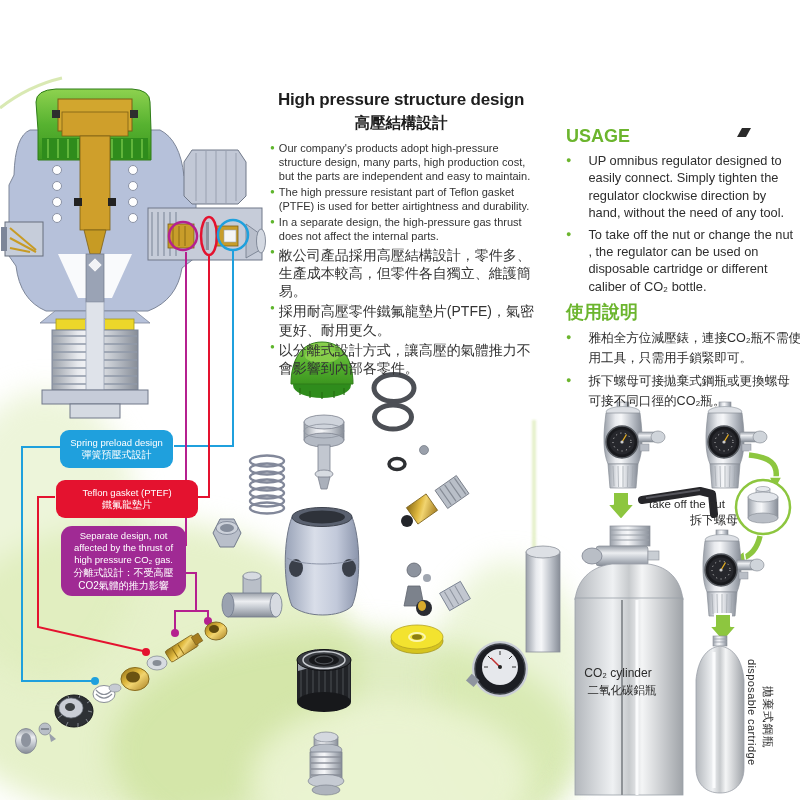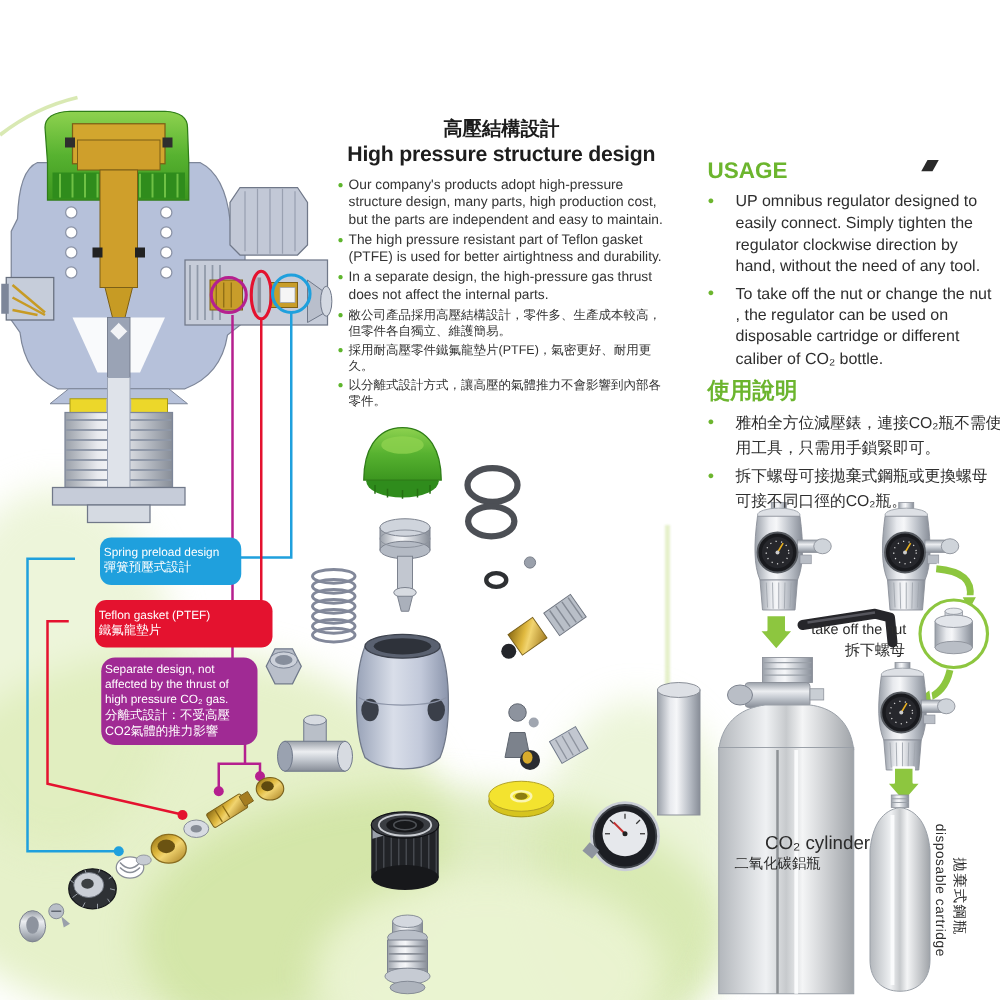--- a/index.html
+++ b/index.html
@@ -15,42 +15,42 @@
   #leaf5{left:250px;top:700px;width:280px;height:160px;background:rgba(235,244,211,.9);}
   #leaf-stem{left:532px;top:420px;width:4px;height:210px;background:rgba(200,222,140,.45);filter:blur(1px);}
   
   #header{left:266px;top:90px;width:270px;text-align:center;color:#1d1d1d;}
   #title-en{font-size:17px;font-weight:bold;letter-spacing:-.2px;}
   #title-zh{font-size:15.5px;font-weight:bold;margin-top:3px;}
   #features{left:270px;top:142px;width:264px;}
   .feat{display:flex;gap:4px;margin-bottom:2px;color:#333;}
   .feat .dot{color:#5eb52c;font-size:8px;line-height:1.5;flex:0 0 auto;}
   .feat .txt{font-size:11px;line-height:1.27;}
-  .feat.zh .txt{font-size:10px;line-height:1.3;}
+  .feat.zh .txt{font-size:14px;line-height:1.3;}
   
-  .callout{position:absolute;color:#fff;display:flex;flex-direction:column;
-           justify-content:center;border-radius:9px;padding:19px 3px;box-sizing:border-box;margin-left:20px;}
+  .callout{position:absolute;color:#fff;text-align:center;display:flex;flex-direction:column;
+           justify-content:center;border-radius:9px;padding:19px 3px;box-sizing:border-box;}
   .callout .en{font-size:9.5px;line-height:1.25;}
   .callout .zh{font-size:10px;line-height:1.3;}
   #co-spring{left:60px;top:430px;width:113px;height:37px;background:#1fa0dd;}
   #co-teflon{left:56px;top:480px;width:142px;height:35px;background:#e4122f;}
   #co-separate{left:61px;top:526px;width:125px;height:70px;background:#a02a94;border-radius:11px;}
   
   #usage-block{left:566px;top:126px;width:234px;}
   .sec-head{color:#6cb52e;font-weight:bold;font-size:18px;margin-bottom:5px;}
   .ub{display:flex;gap:5px;color:#2e2e2e;margin-bottom:4px;}
   .ub .dot{color:#6cb52e;font-size:9px;line-height:1.9;flex:0 0 auto;}
   .ub .txt{font-size:12.8px;line-height:1.36;margin-left:12px;}
   #instr-block{left:566px;top:300px;width:236px;}
   #instr-block .ub .txt{font-size:12.6px;line-height:1.55;}
   
   .ill-lbl{position:absolute;color:#2b2b2b;text-align:center;}
   #lbl-nut-en{left:640px;top:498px;width:94px;font-size:11.5px;text-align:center;}
-  #lbl-nut-zh{left:662px;top:512px;width:76px;font-size:12px;}
-  #lbl-cyl-en{left:604px;top:666px;width:100px;font-size:15px;}
+  #lbl-nut-zh{left:662px;top:512px;width:76px;font-size:12px;text-align:right;}
+  #lbl-cyl-en{left:568px;top:666px;width:100px;font-size:12px;}
   #lbl-cyl-zh{left:570px;top:683px;width:104px;font-size:11.5px;text-align:center;}
   .vlbl{position:absolute;white-space:nowrap;color:#2b2b2b;transform-origin:left top;transform:rotate(90deg);}
   #lbl-cart-en{left:758px;top:659px;font-size:11px;letter-spacing:.4px;}
   #lbl-cart-zh{left:775px;top:686px;font-size:11.5px;letter-spacing:1px;}
   svg{position:absolute;left:0;top:0;}
 </style>
 </head>
 <body>
 
 <div class="leaf" id="leaf1"></div>
@@ -486,22 +486,22 @@
           <line x1="713" y1="639" x2="727" y2="639"></line>
           <line x1="713" y1="642" x2="727" y2="642"></line>
         </g>
     <path d="M 696,680 C 698,660 706,648 720,646 C 734,648 742,660 744,680 L 744,768 C 744,784 734,793 720,793 C 706,793 696,784 696,768 Z" fill="url(#cylG)" stroke="#9aa0a8" stroke-width=".8"></path>
     <line x1="714" y1="652" x2="714" y2="788" stroke="#fafbfc" stroke-width="3"></line>
   </g>
 </g>
 </svg>
 
 <div class="abs" id="header">
+  <div id="title-en">High pressure structure design</div>
   <div id="title-zh">高壓結構設計</div>
-  <div id="title-en">High pressure structure design</div>
 </div>
 
 <div class="abs" id="features">
   <div class="feat">
       <span class="dot">●</span>
       <span class="txt">Our company's products adopt high-pressure structure design, many parts, high production cost, but the parts are independent and easy to maintain.</span>
     </div>
   <div class="feat">
       <span class="dot">●</span>
       <span class="txt">The high pressure resistant part of Teflon gasket (PTFE) is used for better airtightness and durability.</span>

